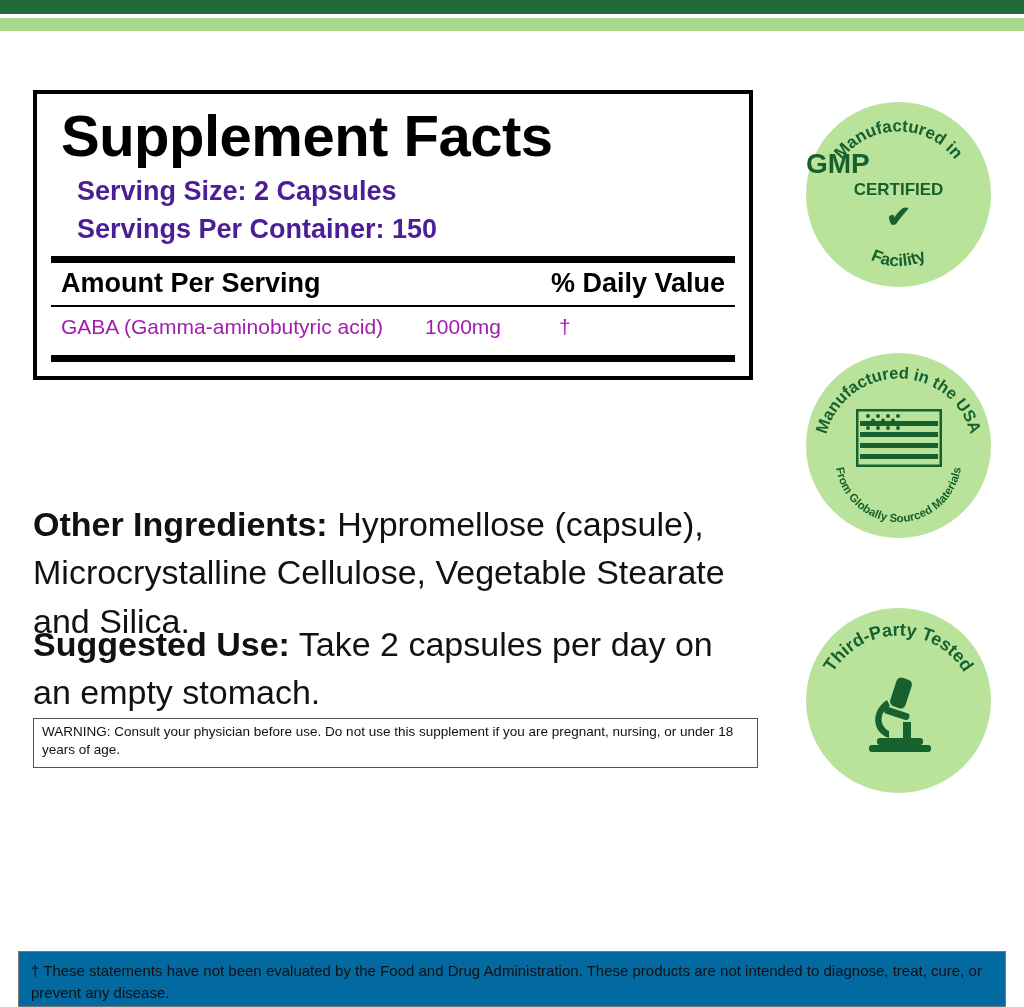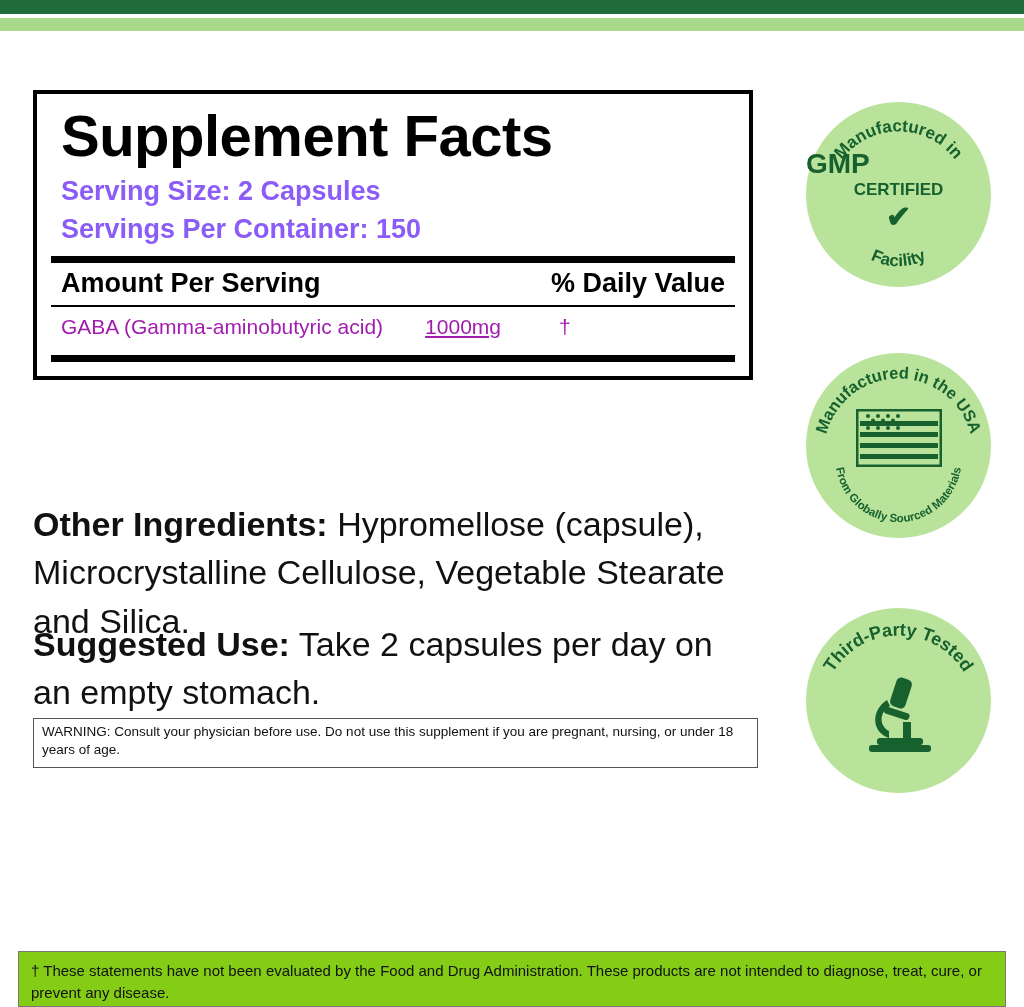--- a/index.html
+++ b/index.html
@@ -51,23 +51,23 @@
     font-size: 58px;
     font-weight: bold;
     letter-spacing: -0.5px;
     line-height: 1.05;
     margin: 4px 0 6px 10px;
     color: #000000;
   }
   .facts-line {
     font-size: 27px;
     font-weight: bold;
-    margin: 0 0 2px 10px;
+    margin: 0 0 2px 26px;
     line-height: 1.35;
-    color: #8b5cf6;
+    color: #4c1d95;
   }
   .rule-thick {
     border-bottom: 7px solid #000000;
     margin: 8px 0 0 0;
   }
   .rule-thin {
     border-bottom: 2px solid #000000;
     margin: 2px 0 0 0;
   }
   .row-head {
@@ -83,21 +83,20 @@
     display: flex;
     align-items: baseline;
     font-size: 21px;
     padding: 8px 10px 8px 10px;
     color: #a21caf;
   }
   .ing-name { flex: 0 0 auto; }
   .ing-amount {
     margin-left: 42px;
     flex: 0 0 auto;
-    text-decoration: underline;
   }
   .ing-dv {
     margin-left: 58px;
     flex: 0 0 auto;
   }
   .dv-note {
     font-size: 26px;
     font-weight: bold;
     padding: 8px 10px 0 10px;
     color: #2b1b10;
@@ -199,21 +198,21 @@
     position: absolute;
     left: 18px;
     top: 951px;
     width: 988px;
     height: 56px;
     border: 1px solid #777777;
     padding: 8px 12px;
     font-size: 15px;
     line-height: 1.45;
     color: #111111;
-    background: #84cc16;
+    background: #0369a1;
   }
 </style>
 </head>
 <body>
 
 <div id="page">
 
   <div class="top-bar-dark"></div>
   <div class="top-bar-light"></div>
 

